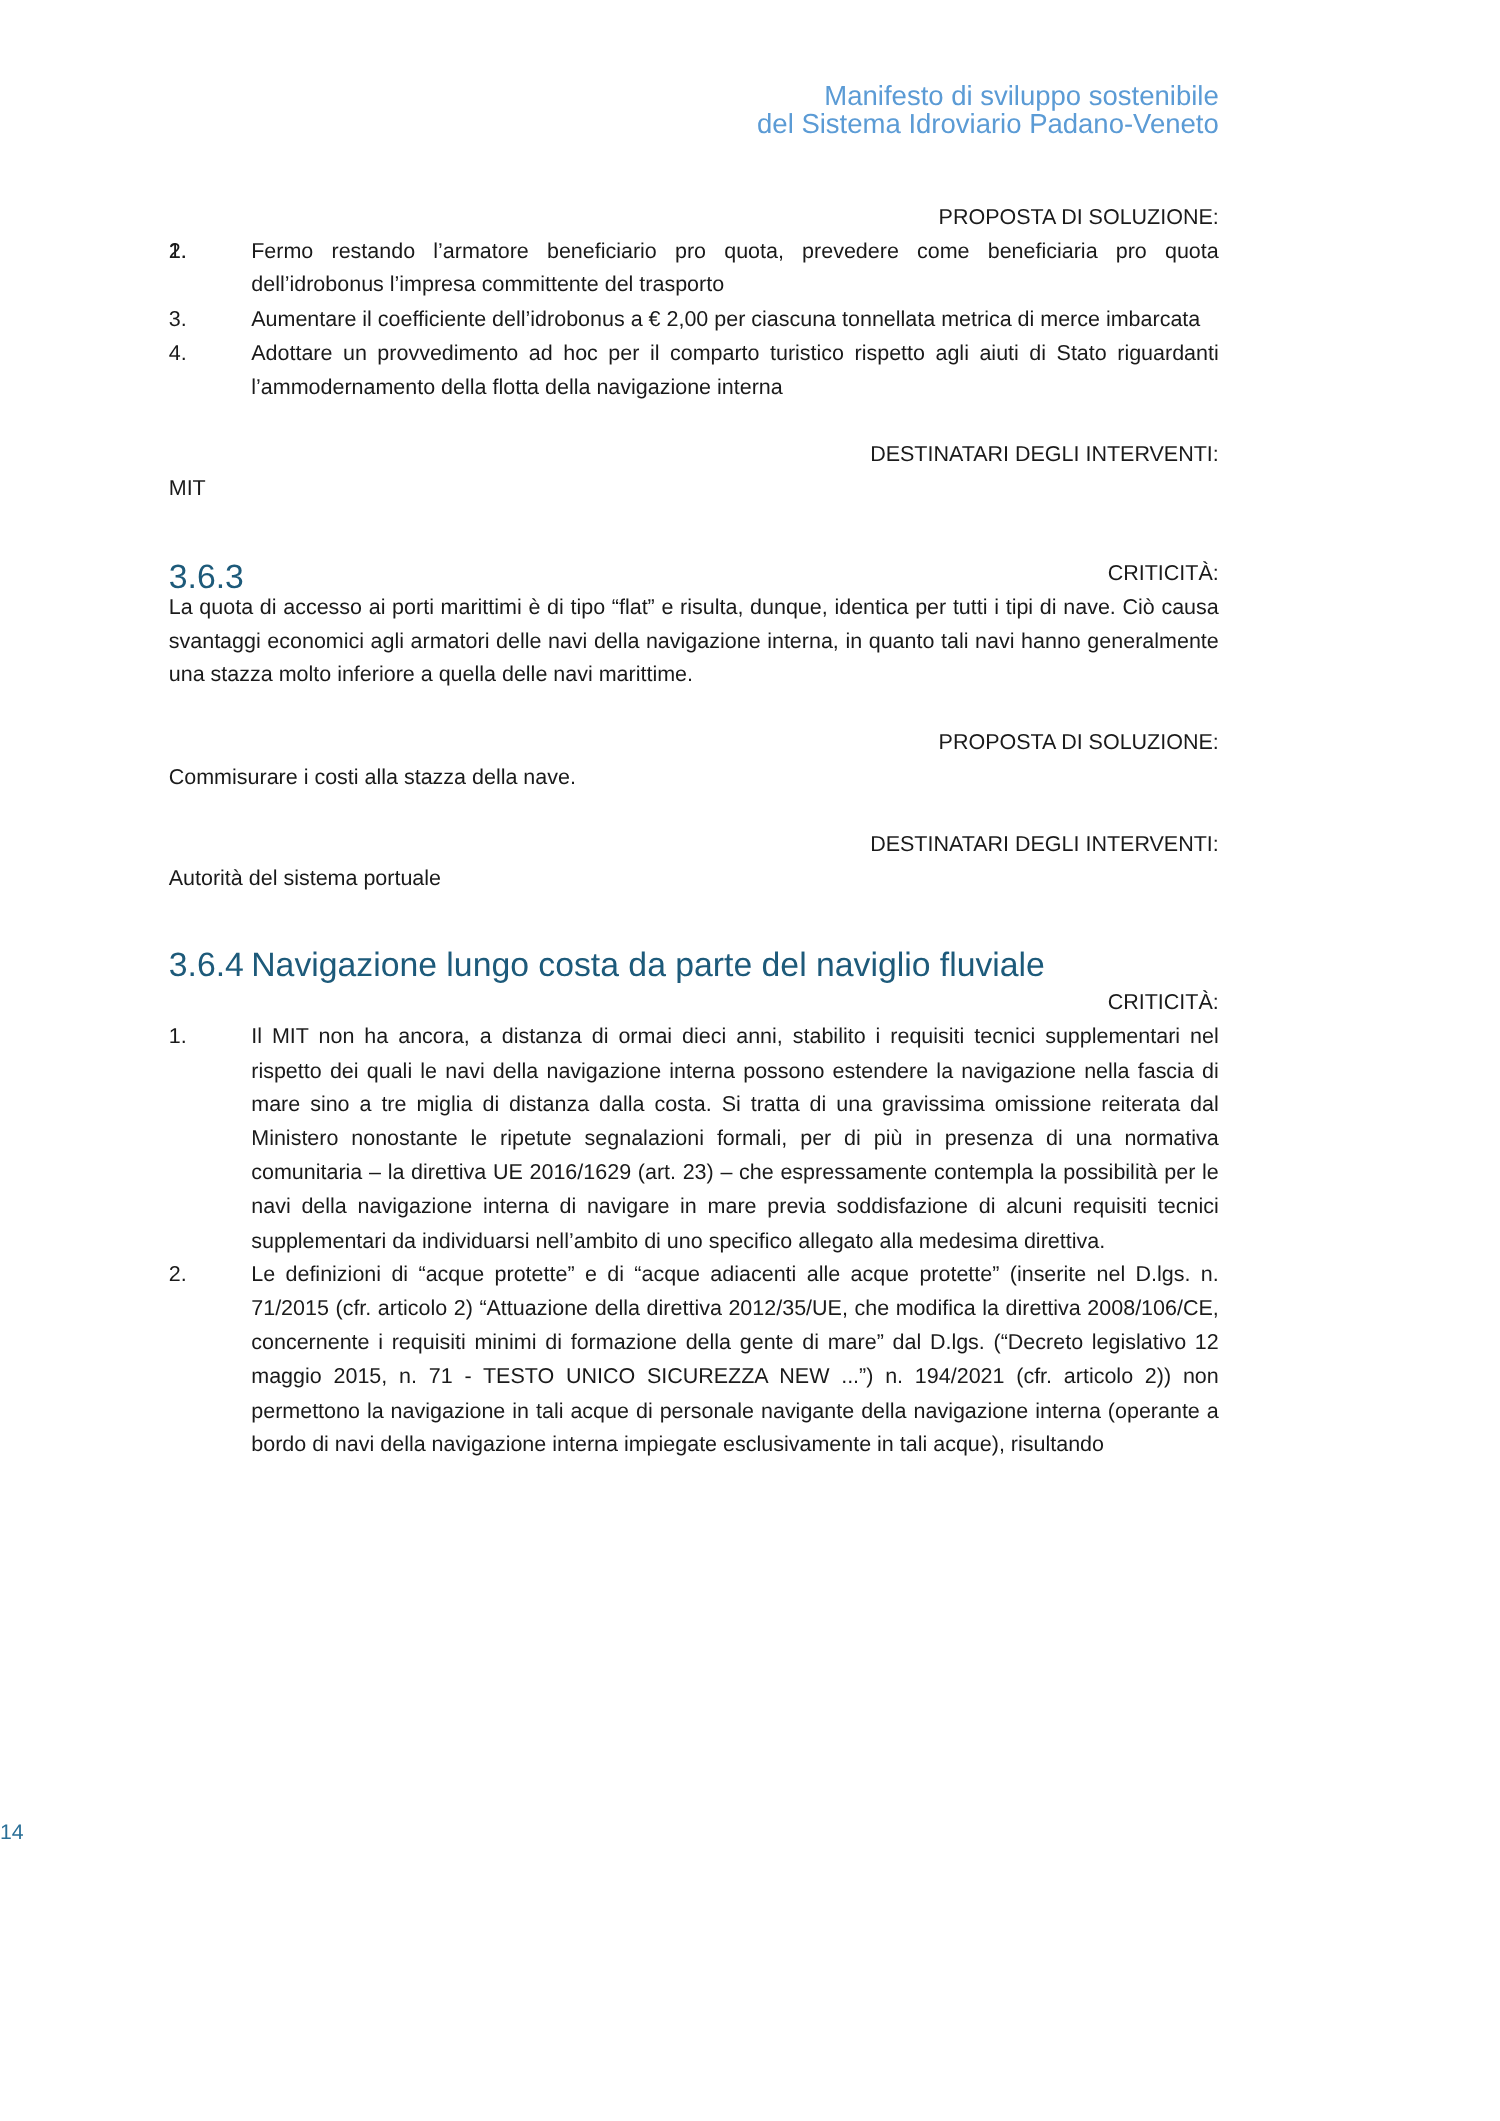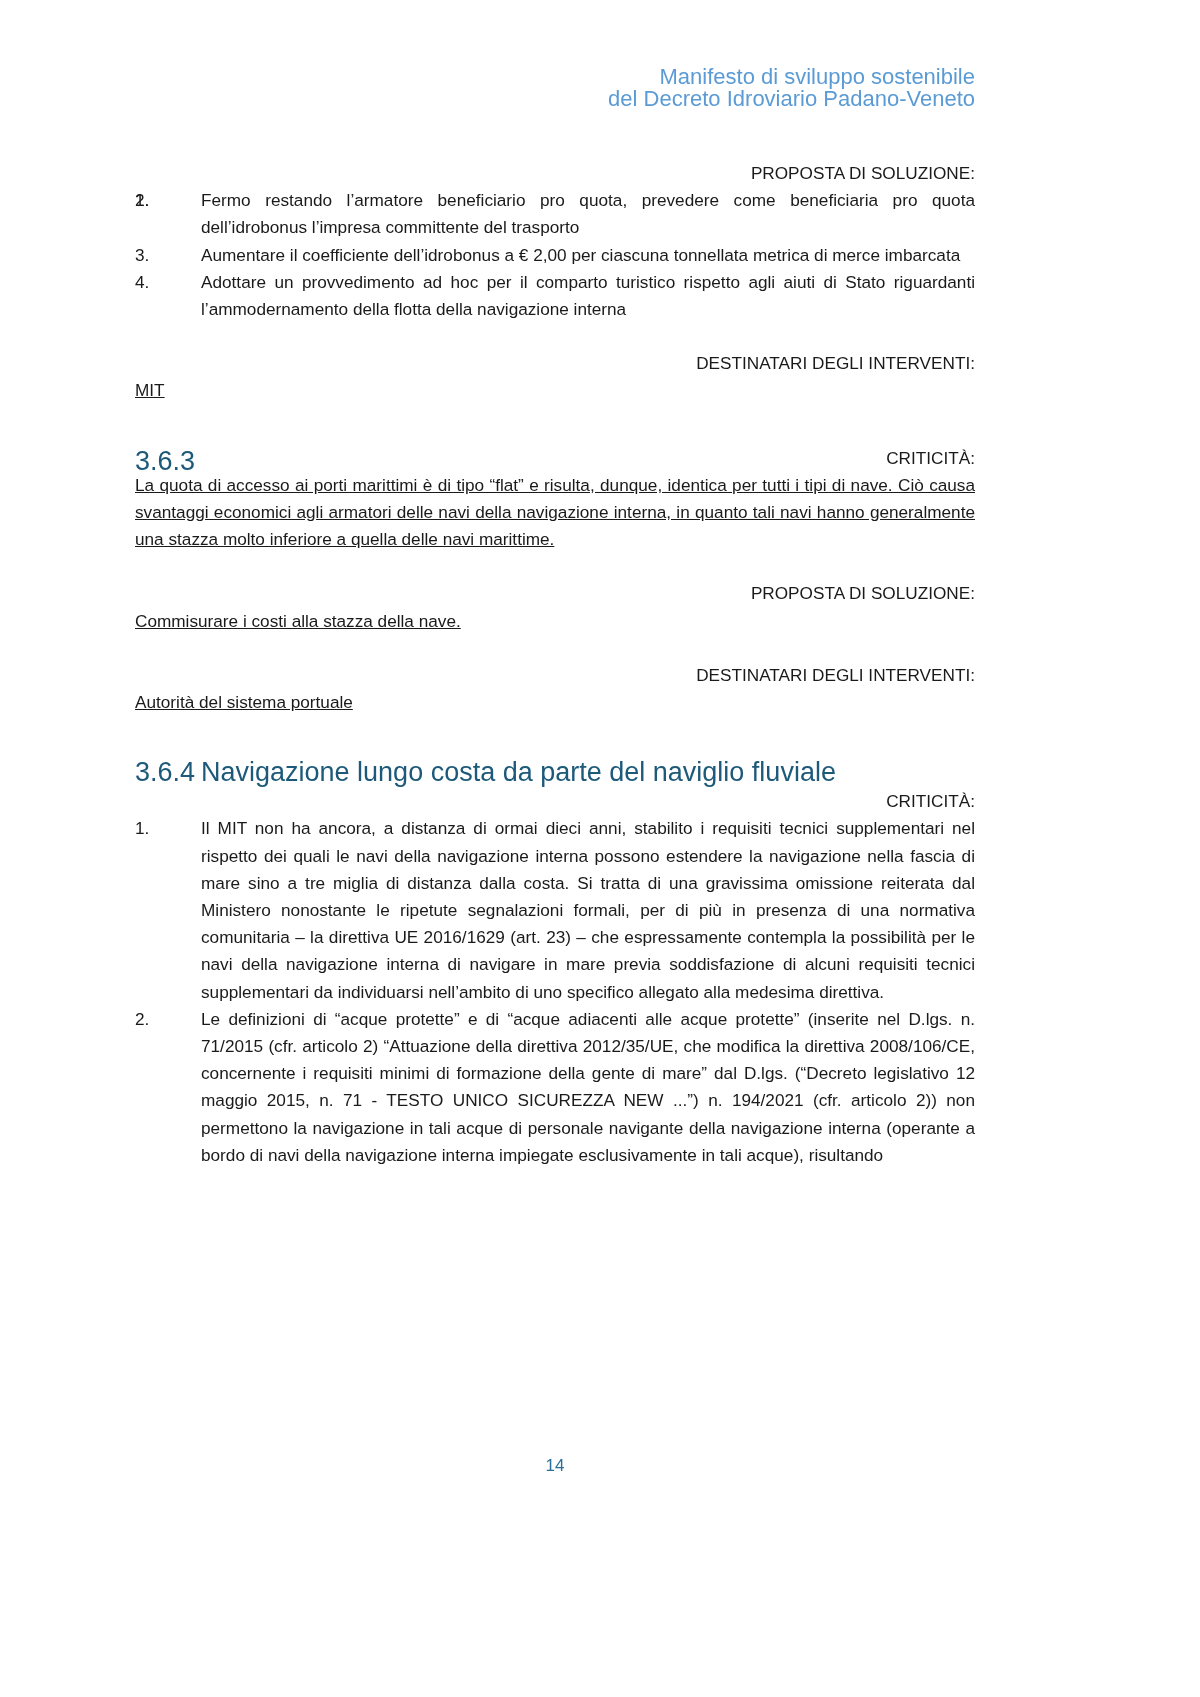--- a/index.html
+++ b/index.html
@@ -3,39 +3,39 @@
 <meta charset="utf-8">
 <style>
   html, body { margin:0; padding:0; background:#ffffff; }
   body { width:1200px; height:1697px; position:relative; overflow:hidden;
          font-family:"Liberation Sans", sans-serif; color:#1a1a1a; }
   .header { position:absolute; right:225px; top:66px; text-align:right;
             color:#5b9bd5; font-size:22px; line-height:22px; }
   .content { position:absolute; left:135px; top:160px; width:840px;
              font-size:17.2px; line-height:27.2px; }
   .label { margin:0; text-transform:none;text-align:right; }
-  .para { margin:0; text-align:justify;text-decoration:underline; }
+  .para { margin:0; text-align:justify; }
   .gap { height:27px; }
   .gap-lg { height:40px; }
   ol.numlist { list-style:none; margin:0; padding:0; }
   ol.numlist li { position:relative; padding-left:66px; text-align:justify; }
   ol.numlist li .num { position:absolute; left:0; top:0; }
   .section-heading { margin:0; color:#1d5a7a; font-weight:normal;
                      font-size:27px; line-height:32px; position:relative;
                      padding-left:66px; text-align:justify; }
   .section-heading .secnum { position:absolute; left:0; top:0; }
   .page-number { position:absolute; left:0; width:1110px; top:1456px;
-                 text-align:center; color:#2a6f97; font-size:17px; }
+                 text-align:left; color:#2a6f97; font-size:17px; }
 </style>
 </head>
 <body>
 
 <div class="header">
   <div>Manifesto di sviluppo sostenibile</div>
-  <div>del Decreto Idroviario Padano-Veneto</div>
+  <div>del Sistema Idroviario Padano-Veneto</div>
 </div>
 
 <div class="content">
 
   <p class="label">PROPOSTA DI SOLUZIONE:</p>
   <ol class="numlist">
     <li><span class="num">1.</span></li>
     <li><span class="num">2.</span><span>Fermo restando l’armatore beneficiario pro quota, prevedere come beneficiaria pro quota dell’idrobonus l’impresa committente del trasporto</span></li>
     <li><span class="num">3.</span><span>Aumentare il coefficiente dell’idrobonus a € 2,00 per ciascuna tonnellata metrica di merce imbarcata</span></li>
     <li><span class="num">4.</span><span>Adottare un provvedimento ad hoc per il comparto turistico rispetto agli aiuti di Stato riguardanti l’ammodernamento della flotta della navigazione interna</span></li>

